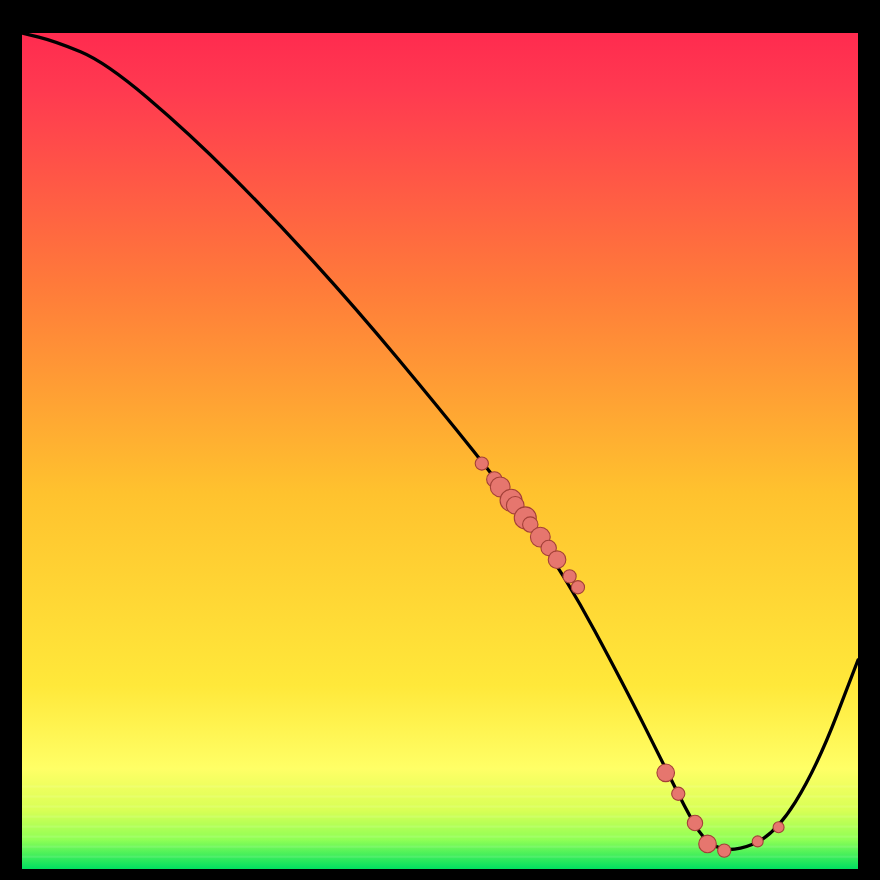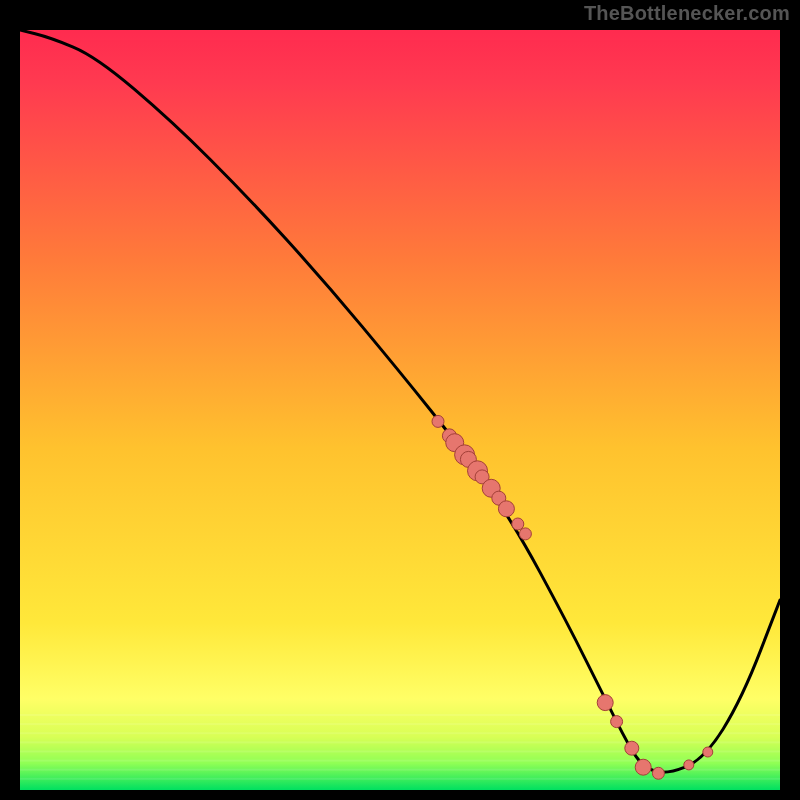--- a/index.html
+++ b/index.html
@@ -33,21 +33,20 @@
     height: 760px;
   }
   svg {
     display: block;
   }
 </style>
 </head>
 <body>
 
 <div class="outer">
-  <div class="watermark">TheBottlenecker.com</div>
   <div class="plot">
     <svg id="chart-svg" width="760" height="760" viewBox="0 0 760 760">
         <defs>
           <linearGradient id="bg-grad" x1="0" y1="0" x2="0" y2="1">
             <stop offset="0%" stop-color="#ff2b4f"></stop>
             <stop offset="7.000000000000001%" stop-color="#ff3a50"></stop>
             <stop offset="30%" stop-color="#ff7a3a"></stop>
             <stop offset="55.00000000000001%" stop-color="#ffc22e"></stop>
             <stop offset="78%" stop-color="#ffe83a"></stop>
             <stop offset="88%" stop-color="#ffff66"></stop>

